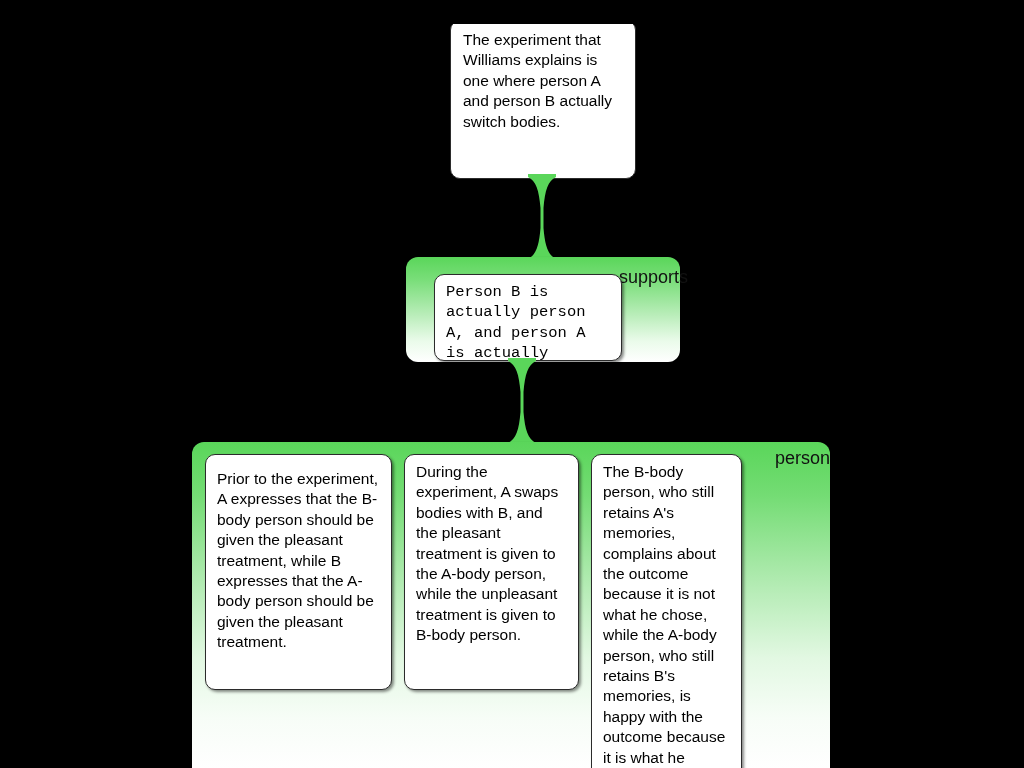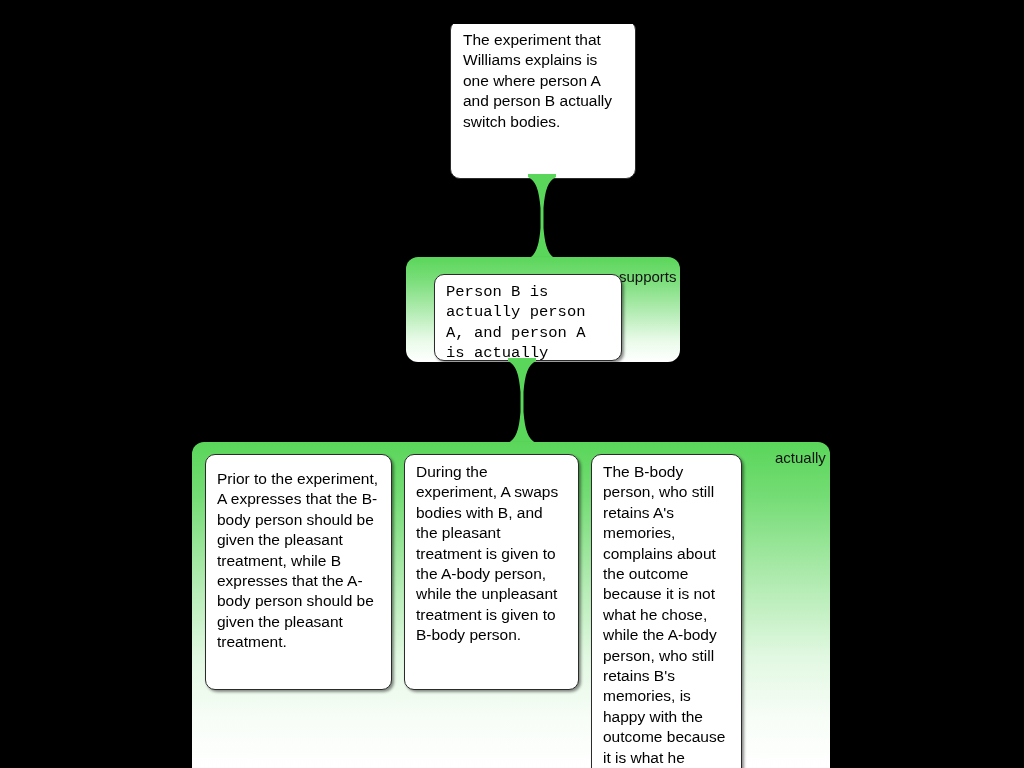--- a/index.html
+++ b/index.html
@@ -37,21 +37,21 @@
   
   .group {
     position: absolute;
     border-radius: 12px;
     background: linear-gradient(to bottom, #5ad65a 0%, #7ade7a 22%, #b9edb9 55%, #eafbea 80%, #ffffff 100%);
     box-shadow: 2px 2px 3px rgba(0,0,0,0.45);
     box-sizing: border-box;
   }
   .group-label {
     position: absolute;
-    font-size: 15px;
+    font-size: 18px;
     line-height: 14px;
     color: #111111;
     white-space: nowrap;
   }
 
   
   .connector {
     position: absolute;
   }
   .connector svg { display: block; }
@@ -80,21 +80,21 @@
   </div>
 
   <div class="connector" style="left:492px; top:334px; width:60px; height:88px;">
     <svg width="60" height="88" viewBox="0 0 60 88" aria-hidden="true">
       <path d="M16,0 L44,0 L44,3 C36,7 33,16 31.5,34 L31.5,54 C33,72 36,81 44,85 L44,88 L16,88 L16,85 C24,81 27,72 28.5,54 L28.5,34 C27,16 24,7 16,3 Z" fill="#5ad65a"></path>
     </svg>
   </div>
 
   <div class="group" style="left:192px; top:418px; width:638px; height:372px;
               background: linear-gradient(to bottom, #5ad65a 0%, #73dc73 14%, #b2ebb2 38%, #e2f8e2 58%, #f7fdf7 74%, #ffffff 88%);">
-    <span class="group-label" style="left:583px; top:9px;">actually</span>
+    <span class="group-label" style="left:583px; top:9px;">person</span>
   </div>
 
   <div class="card" style="left:205px; top:430px; width:187px; height:236px; padding:14px 11px;">
     <span class="card-text">Prior to the experiment, A expresses that the B-body person should be given the pleasant treatment, while B expresses that the A-body person should be given the pleasant treatment.</span>
   </div>
 
   <div class="card" style="left:404px; top:430px; width:175px; height:236px; padding:7px 11px;">
     <span class="card-text">During the experiment, A swaps bodies with B, and the pleasant treatment is given to the A-body person, while the unpleasant treatment is given to B-body person.</span>
   </div>
 

